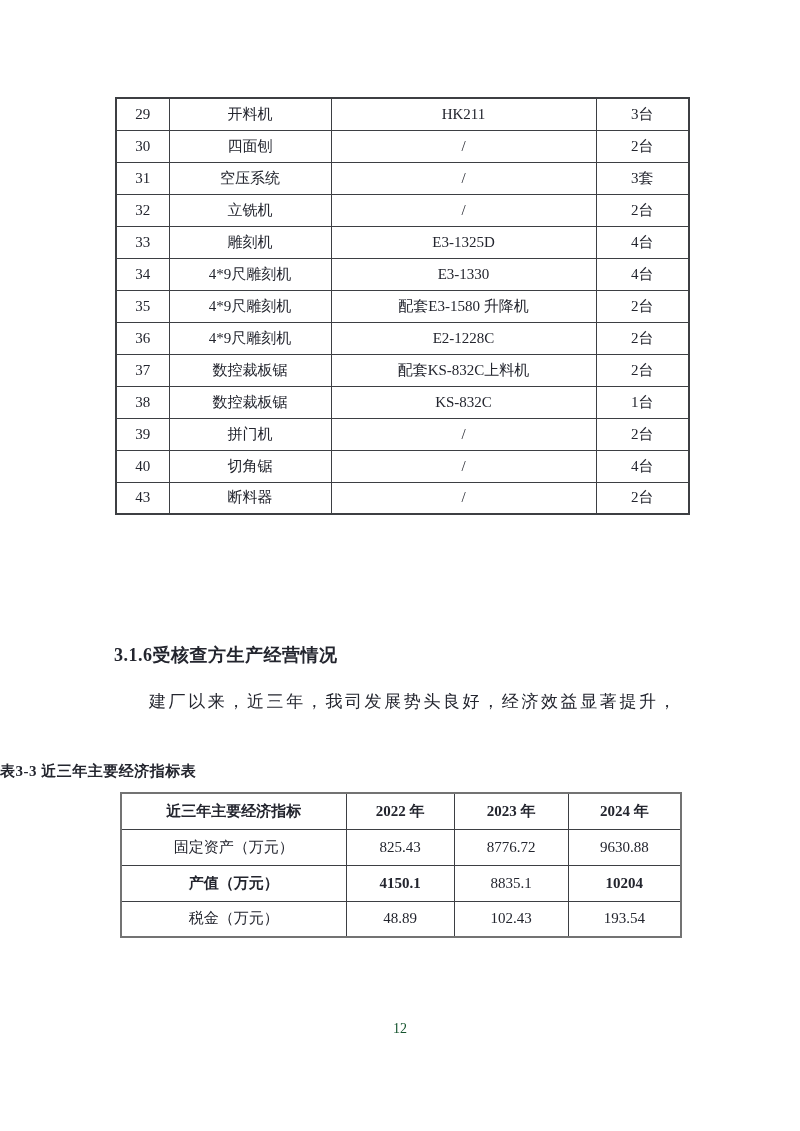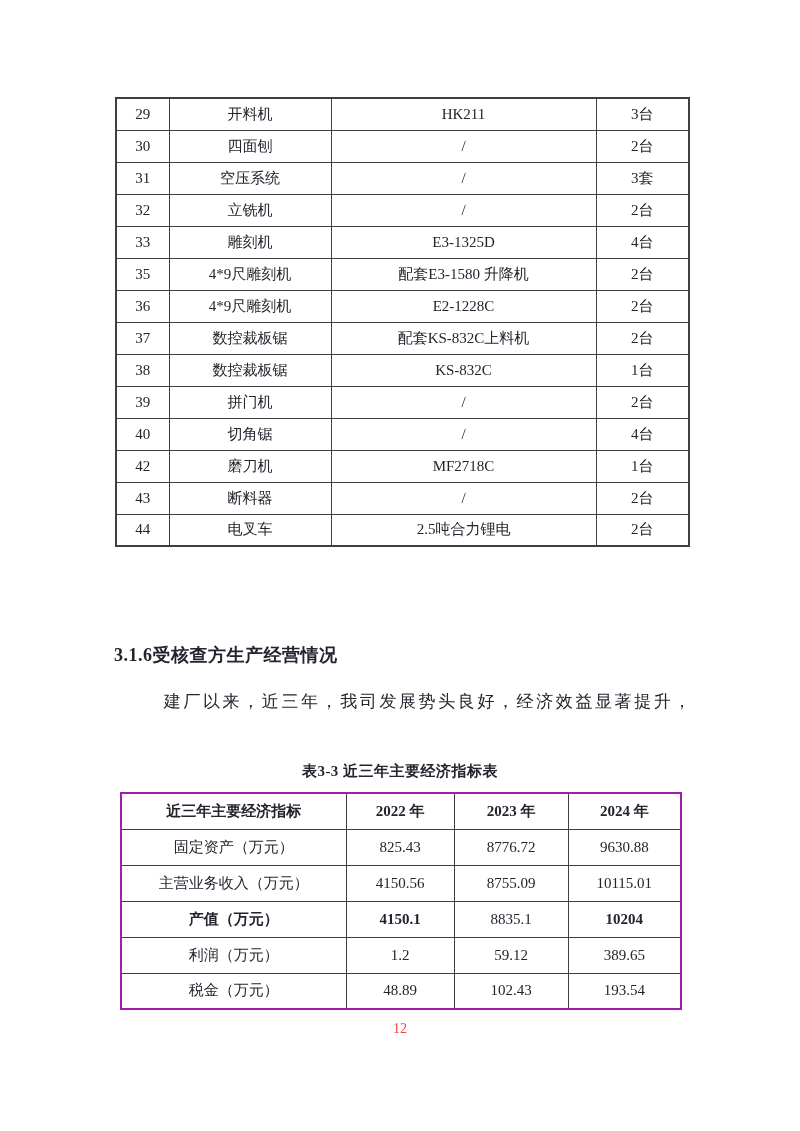--- a/index.html
+++ b/index.html
@@ -35,48 +35,47 @@
     width:574px;
     font-size:18px;font-weight:bold;
     letter-spacing:0.5px;
   }
   .para-line{
     position:absolute;left:115px;
     width:578px;
     font-size:17px;line-height:22px;
     letter-spacing:2.6px;
     white-space:nowrap;
-    text-align:right;
   }
   .para-line.l1{top:691px;text-indent:34px;}
   .para-line.l2{top:726px;}
 
   
   .table-title{
     position:absolute;left:0;top:762px;
-    width:800px;text-align:center;
+    width:800px;text-align:left;
     font-size:15px;font-weight:bold;
     letter-spacing:0.5px;
   }
 
   
   #econ-table{
     position:absolute;left:120px;top:792px;
     width:560px;
-    border:2px solid #a21caf;
+    border:2px solid #737373;
   }
   #econ-table tr{height:36px;}
   #econ-table td{font-size:15px;}
   #econ-table tr.bold td{font-weight:bold;}
   #econ-table tr.header td{font-weight:bold;}
 
   .page-number{
     position:absolute;left:0;top:1021px;
     width:800px;text-align:center;
-    font-size:14px;color:#ef4444;
+    font-size:14px;color:#14532d;
   }
 </style>
 </head>
 <body>
 
 <div class="page">
 
   <table class="doc" id="equipment-table">
     <colgroup>
       <col style="width:53px">
@@ -109,20 +108,26 @@
           <td>/</td>
           <td>2台</td>
         </tr>
         <tr>
           <td>33</td>
           <td>雕刻机</td>
           <td>E3-1325D</td>
           <td>4台</td>
         </tr>
         <tr>
+          <td>34</td>
+          <td>4*9尺雕刻机</td>
+          <td>E3-1330</td>
+          <td>4台</td>
+        </tr>
+        <tr>
           <td>35</td>
           <td>4*9尺雕刻机</td>
           <td>配套E3-1580 升降机</td>
           <td>2台</td>
         </tr>
         <tr>
           <td>36</td>
           <td>4*9尺雕刻机</td>
           <td>E2-1228C</td>
           <td>2台</td>
@@ -145,35 +150,23 @@
           <td>/</td>
           <td>2台</td>
         </tr>
         <tr>
           <td>40</td>
           <td>切角锯</td>
           <td>/</td>
           <td>4台</td>
         </tr>
         <tr>
-          <td>42</td>
-          <td>磨刀机</td>
-          <td>MF2718C</td>
-          <td>1台</td>
-        </tr>
-        <tr>
           <td>43</td>
           <td>断料器</td>
           <td>/</td>
-          <td>2台</td>
-        </tr>
-        <tr>
-          <td>44</td>
-          <td>电叉车</td>
-          <td>2.5吨合力锂电</td>
           <td>2台</td>
         </tr>
       </tbody>
   </table>
 
   <div class="heading">3.1.6受核查方生产经营情况</div>
 
   <div class="para-line l1">建厂以来，近三年，我司发展势头良好，经济效益显著提升，</div>
 
   <div class="table-title">表3-3  近三年主要经济指标表</div>
@@ -191,39 +184,27 @@
         <td>2022 年</td>
         <td>2023 年</td>
         <td>2024 年</td>
       </tr>
     <tr>
           <td>固定资产（万元）</td>
           <td>825.43</td>
           <td>8776.72</td>
           <td>9630.88</td>
         </tr>
-        <tr>
-          <td>主营业务收入（万元）</td>
-          <td>4150.56</td>
-          <td>8755.09</td>
-          <td>10115.01</td>
-        </tr>
         <tr class="bold">
           <td style="font-weight: bold;">产值（万元）</td>
           <td style="font-weight: bold; margin-left: 38px;">4150.1</td>
           <td style="font-weight: normal;">8835.1</td>
           <td style="font-weight: bold; margin-top: 20px;">10204</td>
         </tr>
         <tr>
-          <td>利润（万元）</td>
-          <td>1.2</td>
-          <td>59.12</td>
-          <td>389.65</td>
-        </tr>
-        <tr>
           <td>税金（万元）</td>
           <td>48.89</td>
           <td>102.43</td>
           <td>193.54</td>
         </tr>
       </tbody>
   </table>
 
   <div class="page-number">12</div>
 

